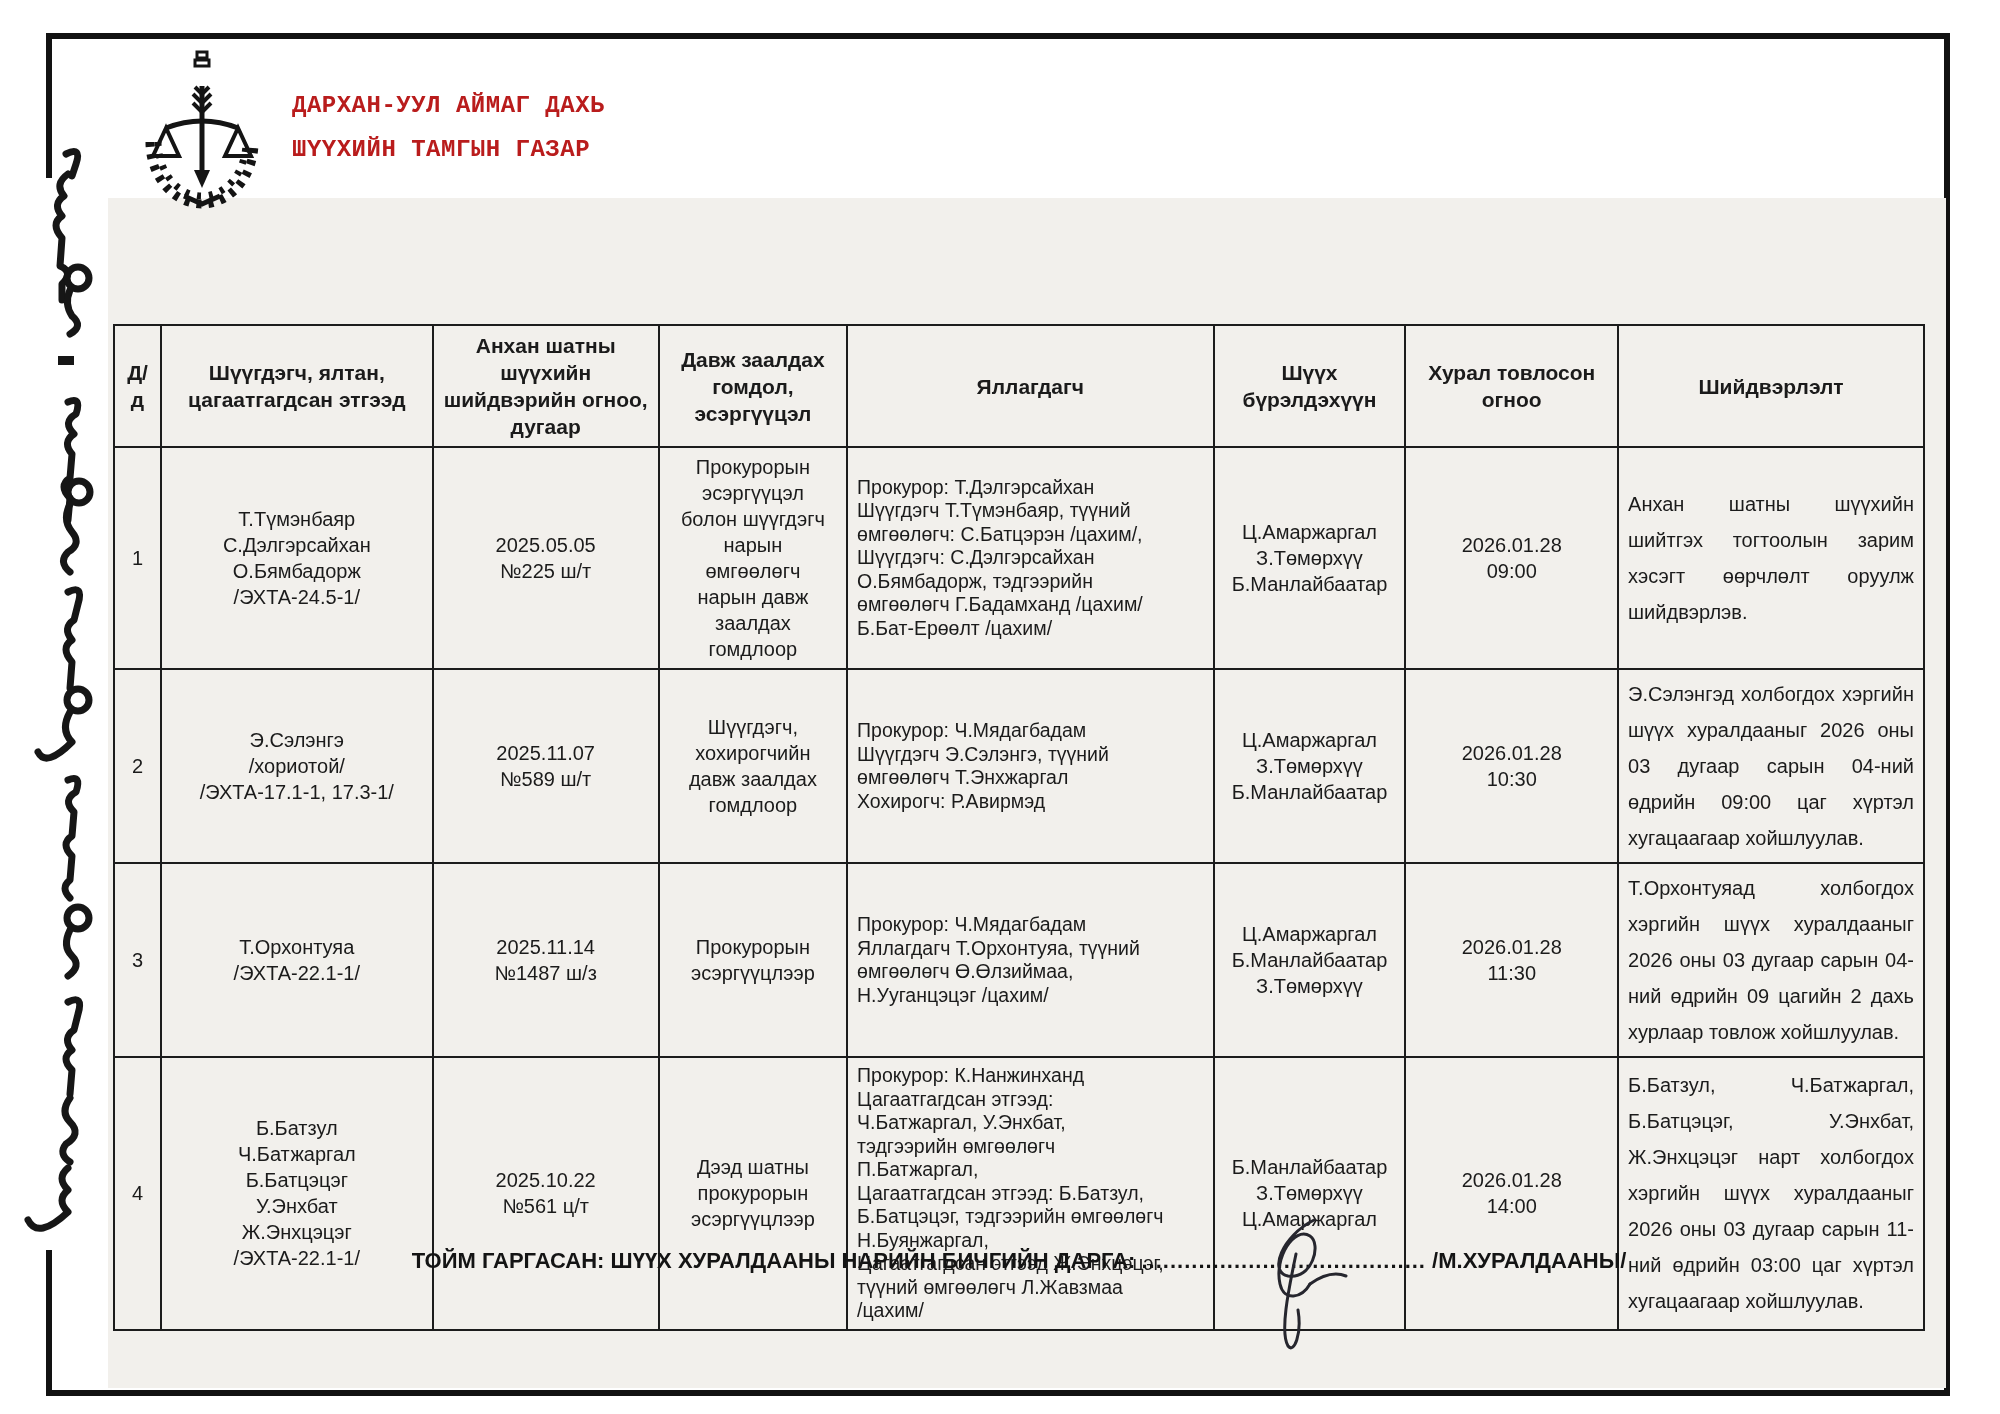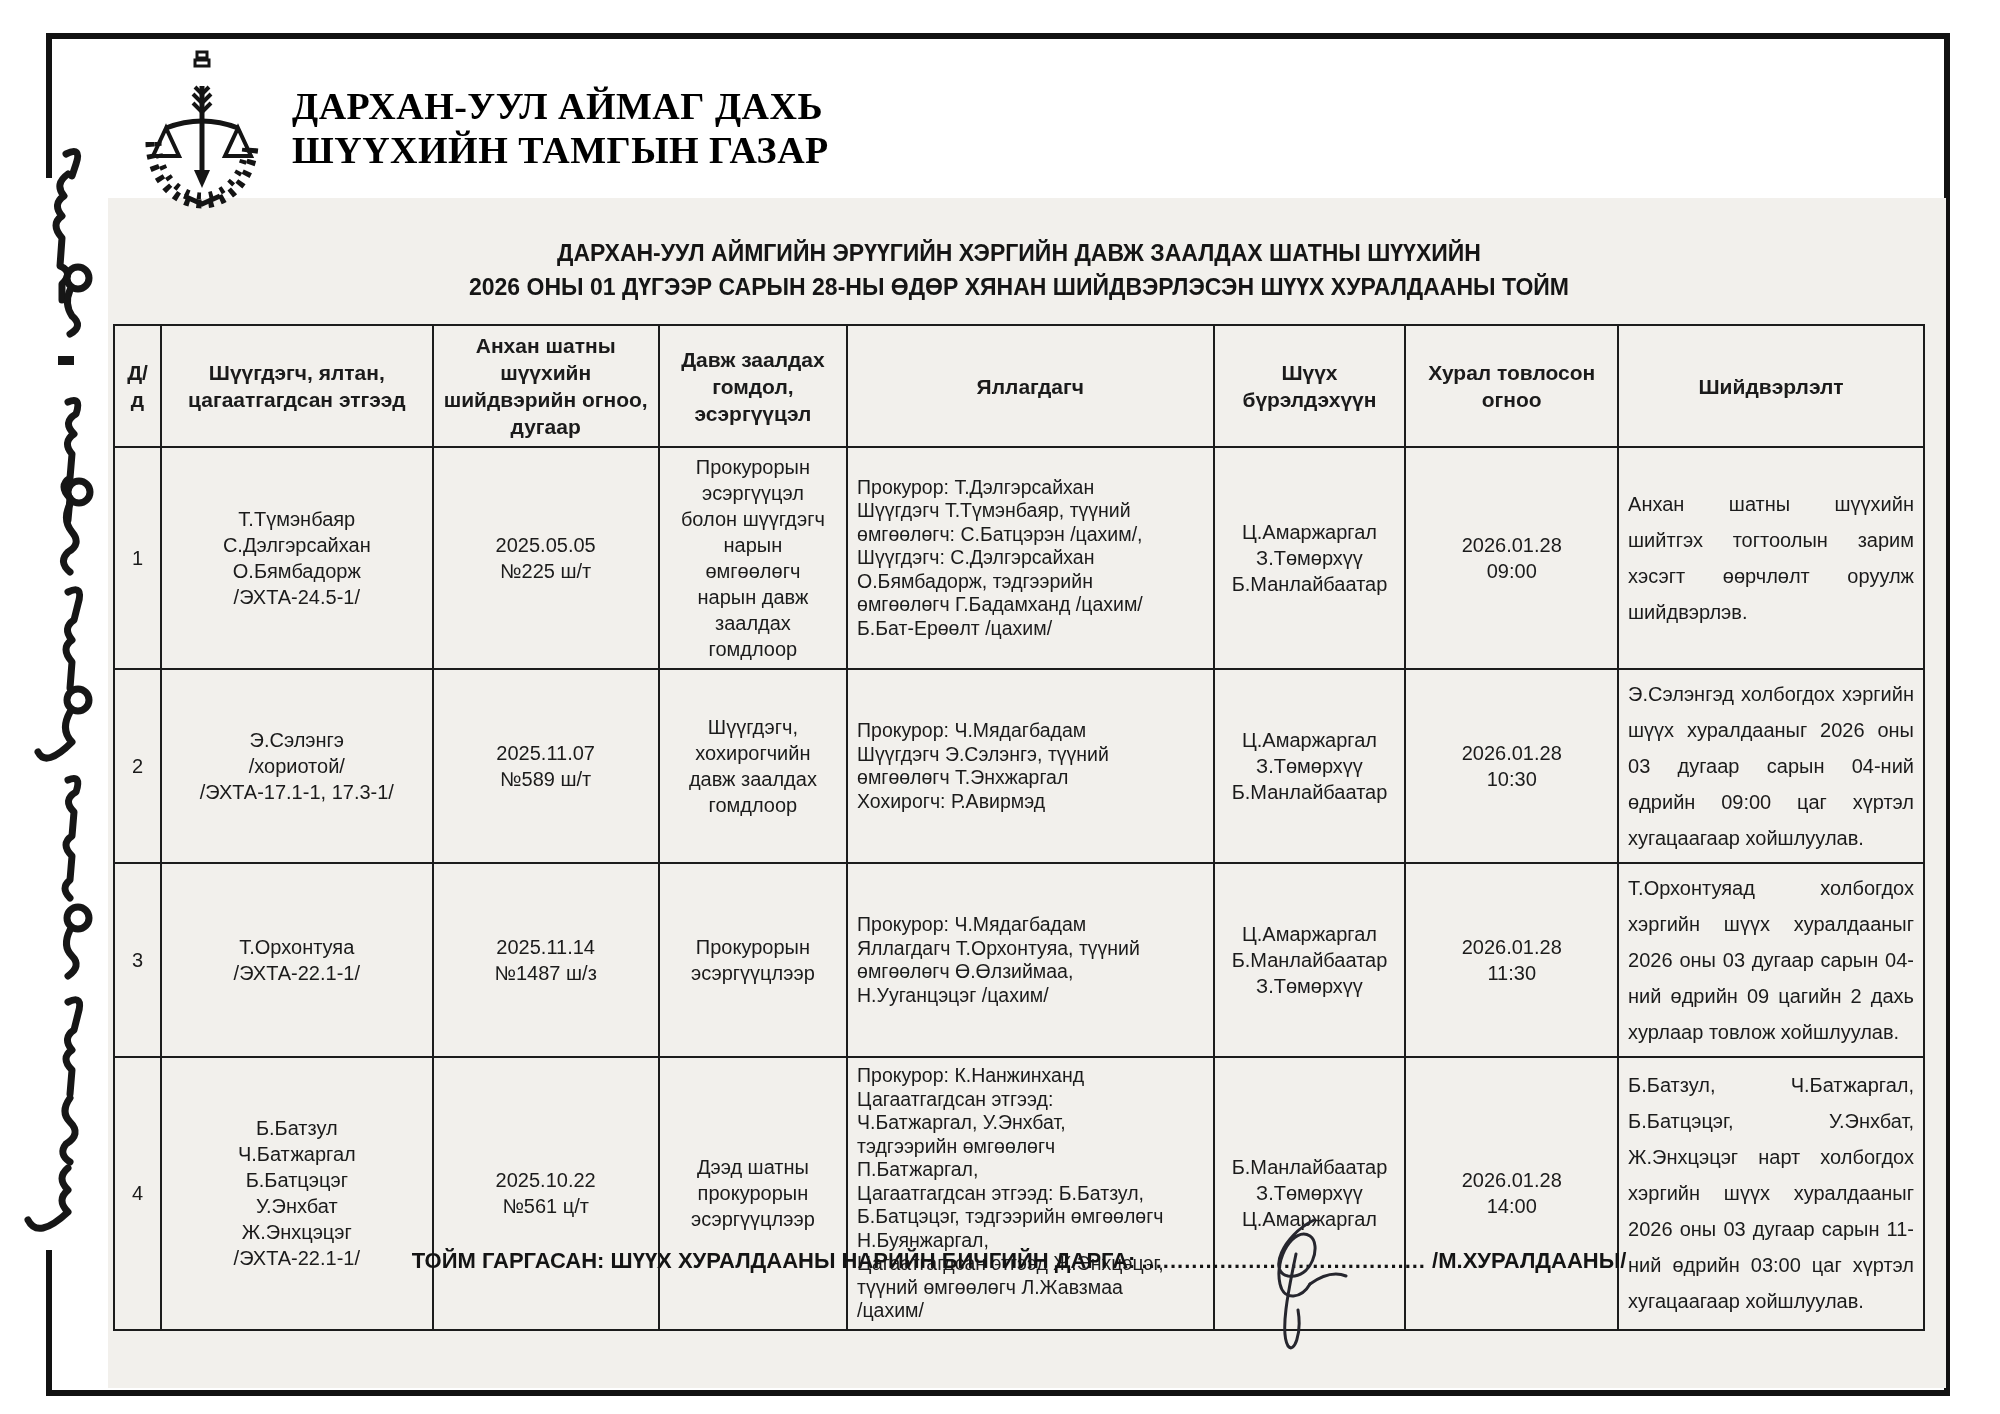--- a/index.html
+++ b/index.html
@@ -17,22 +17,22 @@
     background:#f2f0ec;
   }
   
   .border-gap { position:absolute; left:38px; top:178px; width:26px; height:1072px; background:#ffffff; }
   .mongol-script { position:absolute; left:12px; top:140px; width:104px; height:1130px; }
 
   .logo { position:absolute; left:136px; top:48px; width:132px; height:162px; }
 
   .org-name {
     position:absolute; left:292px; top:84px;
-    font-family:Liberation Serif, serif; font-weight:bold;
-    font-size:38px; line-height:44px; letter-spacing:0.5px; color:#000000;
+    font-family:Liberation Mono, monospace; font-weight:bold;
+    font-size:24px; line-height:44px; letter-spacing:0.5px; color:#b91c1c;
     white-space:pre-line;
   }
 
   .doc-title {
     position:absolute; left:113px; top:236px; width:1812px;
     text-align:center; font-weight:bold; font-size:23px; line-height:34px;
     color:#151515; white-space:pre-line;
   }
 
   table.court {
@@ -104,22 +104,20 @@
     <path d="M66 64 l-9 -9 M66 64 l9 -9 M66 55 l-9 -9 M66 55 l9 -9 M66 46 l-7 -7 M66 46 l7 -7" stroke-width="4"></path>
     <path d="M30 80 Q66 66 102 80" stroke-width="5"></path>
     <path d="M30 80 L17 108 L43 108 Z" stroke-width="4"></path>
     <path d="M102 80 L89 108 L115 108 Z" stroke-width="4"></path>
     <path d="M66 140 L58 122 L74 122 Z" fill="#141414" stroke="none"></path>
   </svg>
 
   <div class="org-name">ДАРХАН-УУЛ АЙМАГ ДАХЬ
 ШҮҮХИЙН ТАМГЫН ГАЗАР</div>
 
-  <div class="doc-title">ДАРХАН-УУЛ АЙМГИЙН ЭРҮҮГИЙН ХЭРГИЙН ДАВЖ ЗААЛДАХ ШАТНЫ ШҮҮХИЙН
-2026 ОНЫ 01 ДҮГЭЭР САРЫН 28-НЫ ӨДӨР ХЯНАН ШИЙДВЭРЛЭСЭН ШҮҮХ ХУРАЛДААНЫ ТОЙМ</div>
 
   <table class="court">
     <colgroup>
       <col style="width:2.6%">
         <col style="width:15.0%">
         <col style="width:12.5%">
         <col style="width:10.4%">
       <col style="width:20.25%">
         <col style="width:10.6%">
         <col style="width:11.75%">

